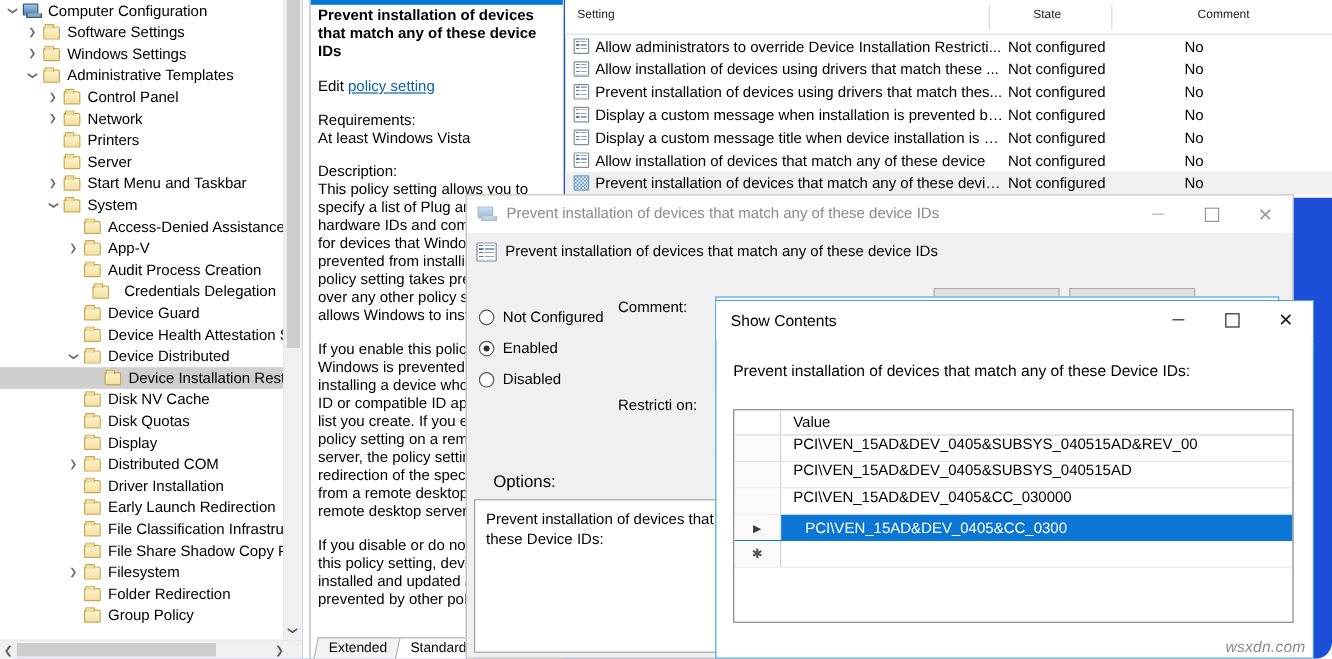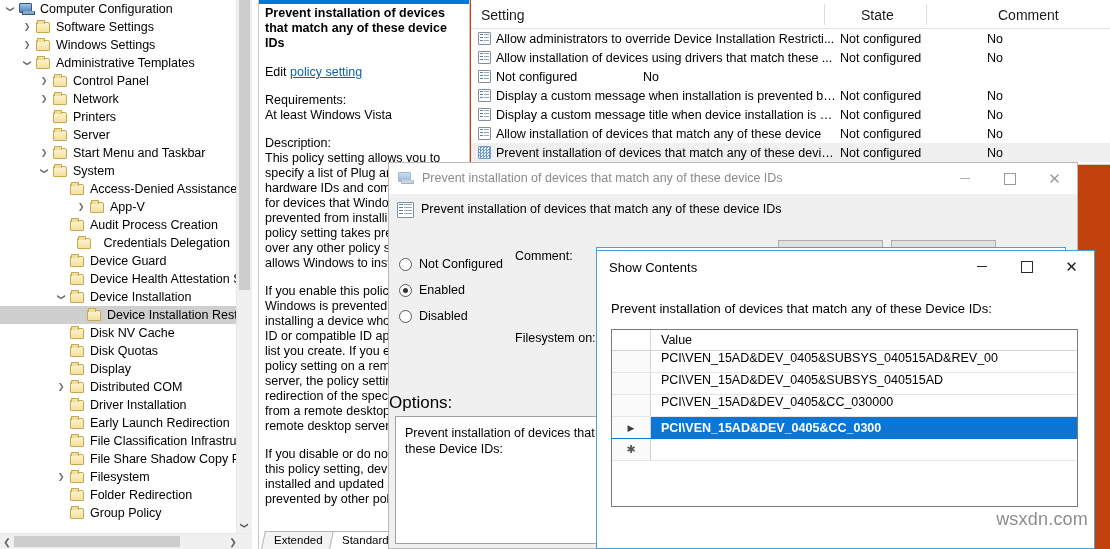--- a/index.html
+++ b/index.html
@@ -8,21 +8,21 @@
     width: 1110px; height: 549px;
     overflow: hidden;
     background: #ffffff;
     font-family: "Liberation Sans", sans-serif;
     font-size: 12px;
     color: #000000;
   }
   #root { position: relative; width: 1110px; height: 549px; }
 
   
-  .gpmc { position: absolute; inset: 0; background: #c2410c; }
+  .gpmc { position: absolute; inset: 0; background: #1d4ed8; border-radius: 14px; }
 
   
   .tree-pane {
     position: absolute; left: 0; top: 0; width: 252px; height: 549px;
     background: #ffffff; overflow: hidden;
   }
   .tree-list { position: absolute; left: 0; top: 0; width: 236px; }
   .tree-row {
     display: flex; align-items: center; height: 18px;
     white-space: nowrap; font-size: 12.5px; line-height: 18px;
@@ -116,21 +116,21 @@
     transform: skewX(-12deg);
   }
   .desc-tabs .tab span { display: inline-block; transform: skewX(12deg); }
   .desc-tabs .tab.active { background: #ffffff; }
 
   
   .list-pane { position: absolute; left: 471px; top: 0; right: 0; height: 165px; background: #ffffff; }
   .lv-head {
     position: relative; height: 29px; background: #ffffff; border-bottom: 1px solid #e2e2e2;
   }
-  .lv-head .col { position: absolute; top: 7px; font-size: 14px; color: #1a1a1a; }
+  .lv-head .col { position: absolute; top: 7px; font-size: 10px; color: #1a1a1a; }
   .lv-head .sep { position: absolute; top: 4px; height: 21px; width: 1px; background: #dcdcdc; }
   .lv-row { position: relative; height: 19px; display: flex; align-items: center; font-size: 12.5px; }
   .lv-row.sel { background: #f0f0f0; }
   .lv-ico {
     width: 13px; height: 13px; margin: 0 5px 0 7px; flex: 0 0 13px; position: relative;
     background: #ffffff; border: 1px solid #7f8fa0; border-radius: 1px;
   }
   .lv-ico::before {
     content: ""; position: absolute; left: 1px; top: 1px; width: 3px; height: 9px;
     background: repeating-linear-gradient(#5b7fa6 0 1px, transparent 1px 3px);
@@ -212,21 +212,21 @@
   .lbl-comment { position: absolute; left: 126px; top: 86px; font-size: 12.5px; }
   .lbl-supported { position: absolute; left: 126px; top: 168px; font-size: 12.5px; }
   .comment-box {
     position: absolute; left: 207px; top: 84px; width: 470px; height: 74px;
     background: #ffffff; border: 1px solid #4ba0d9;
   }
   .supported-box {
     position: absolute; left: 207px; top: 164px; width: 470px; height: 50px;
     background: #ffffff; border: 1px solid #cfcfcf;
   }
-  .lbl-options { position: absolute; left: 0; top: 230px; font-size: 17px; }
+  .lbl-options { position: absolute; left: 22px; top: 230px; font-size: 14px; }
   .options-box {
     position: absolute; left: 6px; top: 253px; width: 338px; height: 128px;
     background: #ffffff; border: 1px solid #a0a0a0;
   }
   .opt-text { position: absolute; left: 9px; top: 8px; width: 250px; font-size: 12.5px; line-height: 16px; }
 
   
   .dlg-show {
     position: absolute; left: 596px; top: 250px; width: 499px; height: 299px;
     background: #ffffff; border: 1px solid #4ba0d9;
@@ -234,40 +234,41 @@
   .dlg-show .titlebar {
     position: relative; height: 32px; background: #ffffff; display: flex; align-items: center;
   }
   .dlg-show .titlebar .tb-text { font-size: 13px; color: #000000; margin-left: 12px; }
   .dlg-show .wbtn { color: #5a5a5a; }
   .dlg-show .wbtn.min::before { background: #2b2b2b; }
   .dlg-show .wbtn.max::before { border-color: #2b2b2b; }
   .dlg-show .wbtn.close::before { color: #1a1a1a; }
   .show-label { position: absolute; left: 14px; top: 50px; font-size: 13px; }
   .grid {
-    position: absolute; left: 14px; top: 78px; width: 467px; height: 178px;
+    position: absolute; left: 14px; top: 90px; width: 467px; height: 178px;
     border: 1px solid #7a7a7a; background: #ffffff; overflow: hidden;
   }
   .grid-head { display: flex; height: 21px; border-bottom: 1px solid #d4d4d4; background: #ffffff; }
   .grid-head .gh-sel { flex: 0 0 39px; border-right: 1px solid #d4d4d4; }
   .grid-head .gh-val { flex: 1; padding: 3px 0 0 10px; font-size: 12.5px; }
   .grid-row { display: flex; height: 22px; border-bottom: 1px solid #e6e6e6; }
   .grid-row .g-sel {
     flex: 0 0 39px; height: 100%; border-right: 1px solid #d4d4d4; background: #fafafa;
     display: flex; align-items: center; justify-content: center; color: #3c3c3c; font-size: 9px;
   }
   .grid-row .g-val { flex: 1; padding-left: 10px; font-size: 12.5px; white-space: nowrap; }
-  .grid-row.sel .g-val { background: #0c76d4; color: #ffffff; height: 100%; line-height: 22px; padding-left: 10px; font-weight: bold; }
+  .grid-row.sel .g-val { background: #0c76d4; color: #ffffff; height: 100%; line-height: 22px; padding-left: 20px; }
   .grid-row.sel { border-bottom: 1px solid #0c76d4; }
   .grid-row.newrow .g-val { background: #ffffff; }
   .grid-row.newrow .g-sel { color: #555; font-size: 11px; }
   .grid-body-fill { position: absolute; left: 0; right: 0; top: 132px; bottom: 0; background: #ffffff; }
   .watermark {
-    position: absolute; right: 6px; bottom: 18px; font-size: 18px; color: #8d8d8d;
+    position: absolute; right: 6px; bottom: 2px; font-size: 13px; color: #8d8d8d;
     letter-spacing: .2px;
+    font-style: italic;
   }
 </style>
 </head>
 <body>
 
 <div id="root">
   <div class="gpmc">
 
     <div class="tree-pane">
       <div class="tree-list" id="tree-list">
@@ -341,21 +342,21 @@
             </span>
             <span class="tree-label">System</span>
           </div>
           <div class="tree-row" style="padding-left: 53px;">
             <span class="expander empty"></span>
             <span class="folder">
               <i></i>
             </span>
             <span class="tree-label">Access-Denied Assistance</span>
           </div>
-          <div class="tree-row" style="padding-left: 73px;">
+          <div class="tree-row" style="padding-left: 53px;">
             <span class="expander chev-r"></span>
             <span class="folder">
               <i></i>
             </span>
             <span class="tree-label">App-V</span>
           </div>
           <div class="tree-row" style="padding-left: 53px;">
             <span class="expander empty"></span>
             <span class="folder">
               <i></i>
@@ -381,21 +382,21 @@
             <span class="folder">
               <i></i>
             </span>
             <span class="tree-label">Device Health Attestation S</span>
           </div>
           <div class="tree-row" style="padding-left: 53px;">
             <span class="expander chev-d"></span>
             <span class="folder">
               <i></i>
             </span>
-            <span class="tree-label">Device Installation</span>
+            <span class="tree-label">Device Distributed</span>
           </div>
           <div class="tree-row sel" style="padding-left: 70px;">
             <span class="expander empty"></span>
             <span class="folder">
               <i></i>
             </span>
             <span class="tree-label">Device Installation Restri</span>
           </div>
           <div class="tree-row" style="padding-left: 53px;">
             <span class="expander empty"></span>
@@ -524,20 +525,21 @@
             <span class="lv-comment">No</span>
           </div>
           <div class="lv-row">
             <span class="lv-ico"></span>
             <span class="lv-name">Allow installation of devices using drivers that match these ...</span>
             <span class="lv-state">Not configured</span>
             <span class="lv-comment">No</span>
           </div>
           <div class="lv-row">
             <span class="lv-ico"></span>
+            <span class="lv-name">Prevent installation of devices using drivers that match thes...</span>
             <span class="lv-state">Not configured</span>
             <span class="lv-comment">No</span>
           </div>
           <div class="lv-row">
             <span class="lv-ico"></span>
             <span class="lv-name">Display a custom message when installation is prevented by...</span>
             <span class="lv-state">Not configured</span>
             <span class="lv-comment">No</span>
           </div>
           <div class="lv-row">
@@ -592,21 +594,21 @@
             <span>Enabled</span>
           </div>
           <div class="radio-row">
             <span class="radio"></span>
             <span>Disabled</span>
           </div>
         </div>
 
       <div class="lbl-comment">Comment:</div>
       <div class="comment-box"></div>
-      <div class="lbl-supported">Filesystem on:</div>
+      <div class="lbl-supported">Restricti on:</div>
       <div class="supported-box"></div>
 
       <div class="lbl-options">Options:</div>
       <div class="options-box">
         <div class="opt-text">Prevent installation of devices that match these Device IDs:</div>
 
       </div>
     </div>
 
     <div class="dlg-show">

